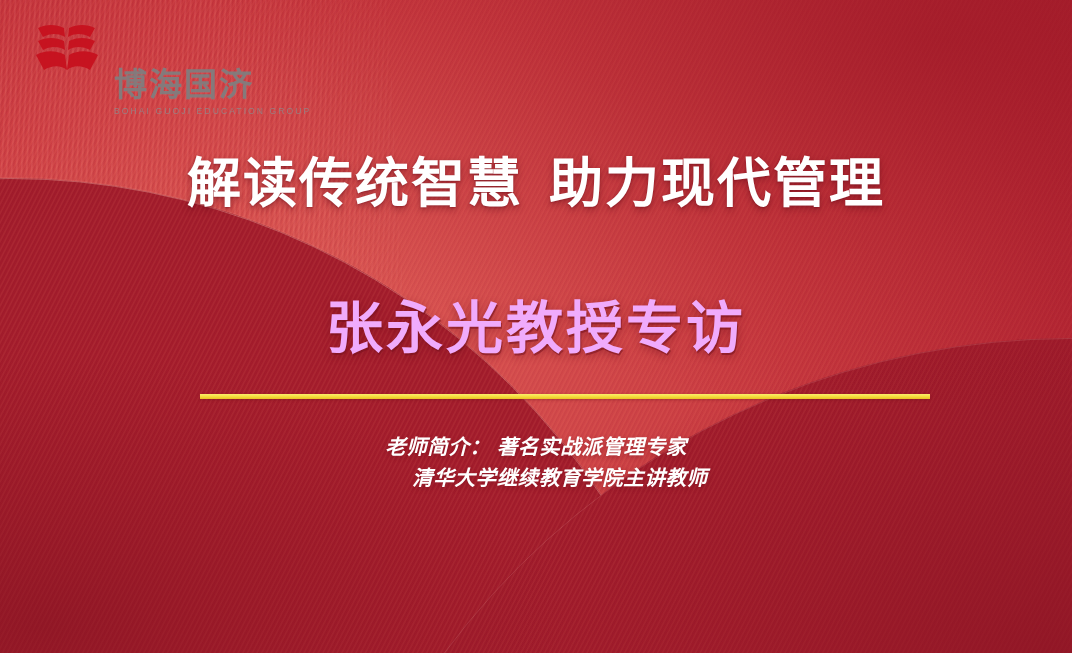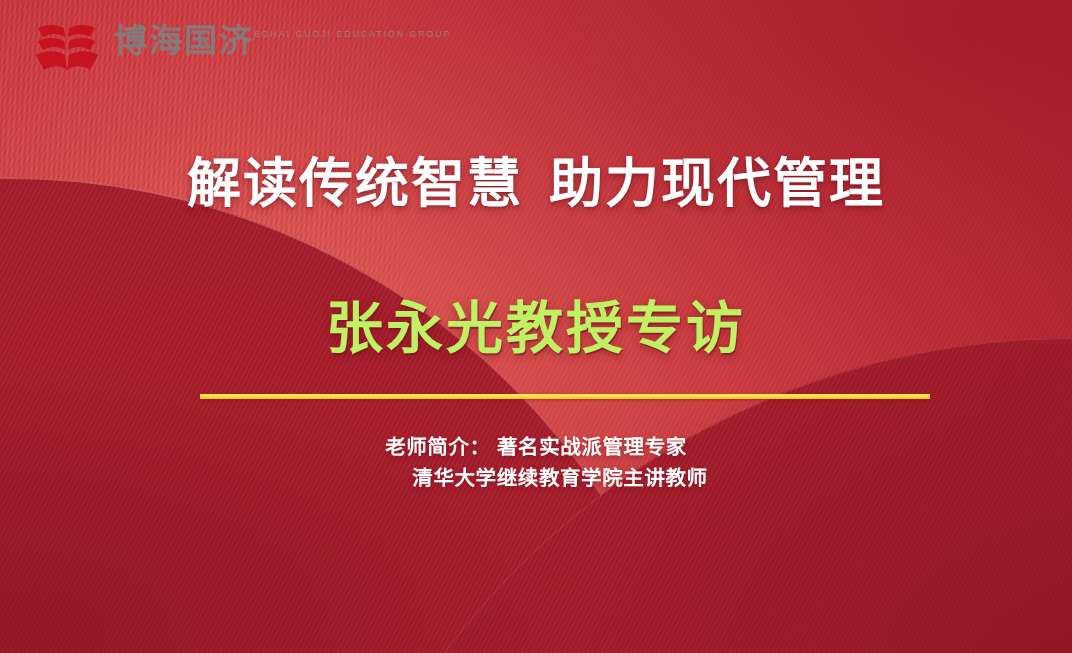--- a/index.html
+++ b/index.html
@@ -174,22 +174,23 @@
     position: absolute;
     left: 34px;
     top: 22px;
     display: flex;
     align-items: flex-start;
     gap: 14px;
   }
   .logo-mark { width: 66px; height: 54px; display: block; flex: none; opacity: .97; }
   .logo-text-wrap {
     display: flex;
-    flex-direction: row;
+    flex-direction: column;
     padding-top: 2px;
+    margin-top: 44px;
   }
   .logo-cn {
     font-size: 33px;
     line-height: 1;
     letter-spacing: 2px;
     font-weight: 700;
     color: #7f7f80;
     opacity: 0.92;
     text-shadow: 0 1px 0 rgba(255,255,255,0.05);
   }
@@ -223,21 +224,21 @@
   }
   .headline .gap { display: inline-block; width: 26px; }
 
   
   .subtitle {
     position: absolute;
     left: 0;
     right: 0;
     top: 300px;
     text-align: center;
-    color: #bef264;
+    color: #f0abfc;
     font-size: 57px;
     line-height: 1;
     font-weight: 700;
     letter-spacing: 3px;
     white-space: nowrap;
     text-shadow:
       1px 2px 0 rgba(120,18,30,0.55),
       0 3px 9px rgba(110,14,26,0.45);
   }
 
@@ -260,21 +261,21 @@
     top: 431px;
     text-align: center;
     color: #ffffff;
     font-size: 20.5px;
     line-height: 31px;
     font-weight: 700;
     letter-spacing: 0.6px;
     white-space: nowrap;
     text-shadow: 0 2px 5px rgba(110,14,26,0.45);
   }
-  .bio-line { display: block; }
+  .bio-line { display: block; font-style: italic; }
   .bio-line.indent { padding-left: 48px; }
 </style>
 </head>
 <body>
 
 <div class="poster">
 
   <div class="bg-base"></div>
   <div class="arc-light-main"></div>
   <div class="arc-glow"></div>

